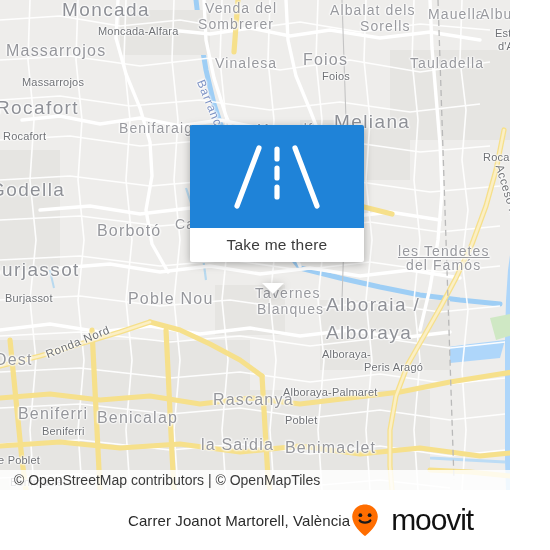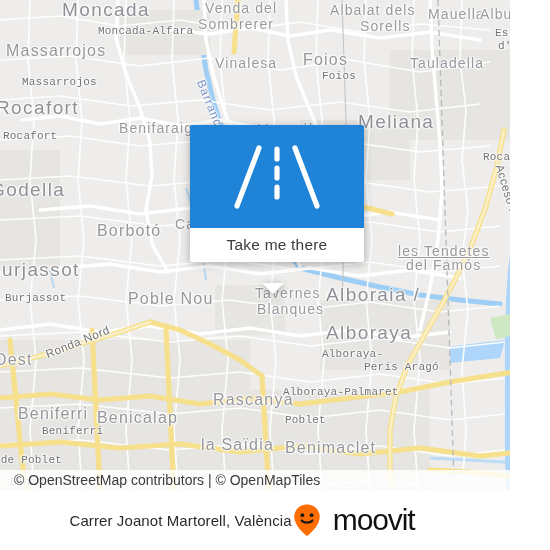--- a/index.html
+++ b/index.html
@@ -17,21 +17,21 @@
   }
   .map svg{position:absolute;left:0;top:0;}
 
   
   .lbl{position:absolute;white-space:pre;color:#8e9096;
        text-shadow:0 0 2px #fff,0 0 2px #fff,0 0 3px #fff,1px 0 2px #fff,-1px 0 2px #fff;
        pointer-events:none;line-height:1.05;}
   .lbl.big{font-size:14px;letter-spacing:1.1px;color:#98999e;}
   .lbl.big2{font-size:16px;letter-spacing:1.2px;color:#95969b;}
   .lbl.huge{font-size:19px;letter-spacing:1.4px;color:#8e9096;}
-  .lbl.sm2{font-size:11px;color:#6f7175;letter-spacing:.2px;font-family:Liberation Mono, monospace;}
+  .lbl.sm2{font-size:11px;color:#6f7175;letter-spacing:.2px;}
   .lbl.water{color:#7e93c4;font-size:12px;letter-spacing:1px;}
   .lbl.road{color:#6e7073;font-size:11.5px;letter-spacing:.6px;}
 
   
   .popup{position:absolute;left:190px;top:125px;width:174px;
          filter:drop-shadow(0 2px 4px rgba(0,0,0,.30));}
   .popup-head{height:103px;background:#1f83d8;border-radius:2px 2px 0 0;
               display:flex;align-items:center;justify-content:center;}
   .popup-foot{height:34px;background:#fff;border-radius:0 0 2px 2px;
               display:flex;align-items:center;justify-content:center;}
@@ -41,21 +41,21 @@
              border-top:11px solid #fff;}
 
   
   .attrib{position:absolute;left:0;top:470px;width:550px;height:20px;
           background:rgba(255,255,255,.82);display:flex;align-items:center;}
   .attrib span{font-size:14px;color:#3b3b3b;padding-left:14px;letter-spacing:0;}
 
   
   .footer{position:absolute;left:0;top:490px;width:484px;height:60px;
           background:#fff;display:flex;align-items:center;
-          justify-content:center;padding:0 11px;box-sizing:border-box;}
+          justify-content:flex-end;padding:0 11px;box-sizing:border-box;}
   .footer-title{font-size:15px;color:#2b2b2b;letter-spacing:.1px;}
   .brand{display:flex;align-items:center;gap:11px;}
   .brand-word{font-size:30px;color:#111;letter-spacing:-1.1px;font-weight:400;}
 </style>
 </head>
 <body>
 
 <div id="app">
 
   <div class="map">
@@ -166,32 +166,32 @@
         <div class="lbl big" style="left: 215px; top: 56px;">Vinalesa</div>
         <div class="lbl big2" style="left: 303px; top: 52px;">Foios</div>
         <div class="lbl sm2" style="left: 322px; top: 71px;">Foios</div>
         <div class="lbl big" style="left: 330px; top: 3px;">Albalat dels</div>
         <div class="lbl big" style="left: 360px; top: 19px;">Sorells</div>
         <div class="lbl big" style="left: 428px; top: 7px;">Mauella</div>
         <div class="lbl big" style="left: 480px; top: 7px;">Albuixech</div>
         <div class="lbl sm2" style="left: 495px; top: 28px;">Estació de Tre</div>
         <div class="lbl sm2" style="left: 498px; top: 41px;">d'Albuixech</div>
         <div class="lbl big" style="left: 410px; top: 56px;">Tauladella</div>
-        <div class="lbl huge" style="left: 334px; top: 112px; margin-left: 24px;">Meliana</div>
+        <div class="lbl huge" style="left: 334px; top: 112px;">Meliana</div>
         <div class="lbl sm2" style="left: 483px; top: 152px;">Roca-Cúper</div>
         <div class="lbl huge" style="left: -10px; top: 180px;">Godella</div>
         <div class="lbl big2" style="left: 97px; top: 223px;">Borbotó</div>
         <div class="lbl huge" style="left: -12px; top: 260px;">Burjassot</div>
         <div class="lbl sm2" style="left: 5px; top: 293px;">Burjassot</div>
         <div class="lbl big2" style="left: 128px; top: 291px;">Poble Nou</div>
         <div class="lbl big" style="left: 175px; top: 217px;">Carpesa</div>
         <div class="lbl big" style="left: 257px; top: 122px;">Massalfassar</div>
         <div class="lbl big" style="left: 255px; top: 286px;">Tavernes</div>
         <div class="lbl big" style="left: 257px; top: 302px;">Blanques</div>
-        <div class="lbl huge" style="left: 326px; top: 285px; text-align: center;">Alboraia /</div>
+        <div class="lbl huge" style="left: 326px; top: 295px; text-align: center;">Alboraia /</div>
         <div class="lbl huge" style="left: 326px; top: 323px;">Alboraya</div>
         <div class="lbl sm2" style="left: 322px; top: 349px;">Alboraya-</div>
         <div class="lbl sm2" style="left: 320px; top: 362px; margin-left: 44px;">Peris Aragó</div>
         <div class="lbl sm2" style="left: 283px; top: 387px;">Alboraya-Palmaret</div>
         <div class="lbl sm2" style="left: 285px; top: 415px;">Poblet</div>
         <div class="lbl big2" style="left: 285px; top: 440px;">Benimaclet</div>
         <div class="lbl sm2" style="left: 10px; top: 477px;">Benimaclet</div>
         <div class="lbl big" style="left: 398px; top: 244px; text-decoration: underline;">les Tendetes</div>
         <div class="lbl big" style="left: 406px; top: 258px;">del Famós</div>
         <div class="lbl big2" style="left: -6px; top: 352px;">Oest</div>

